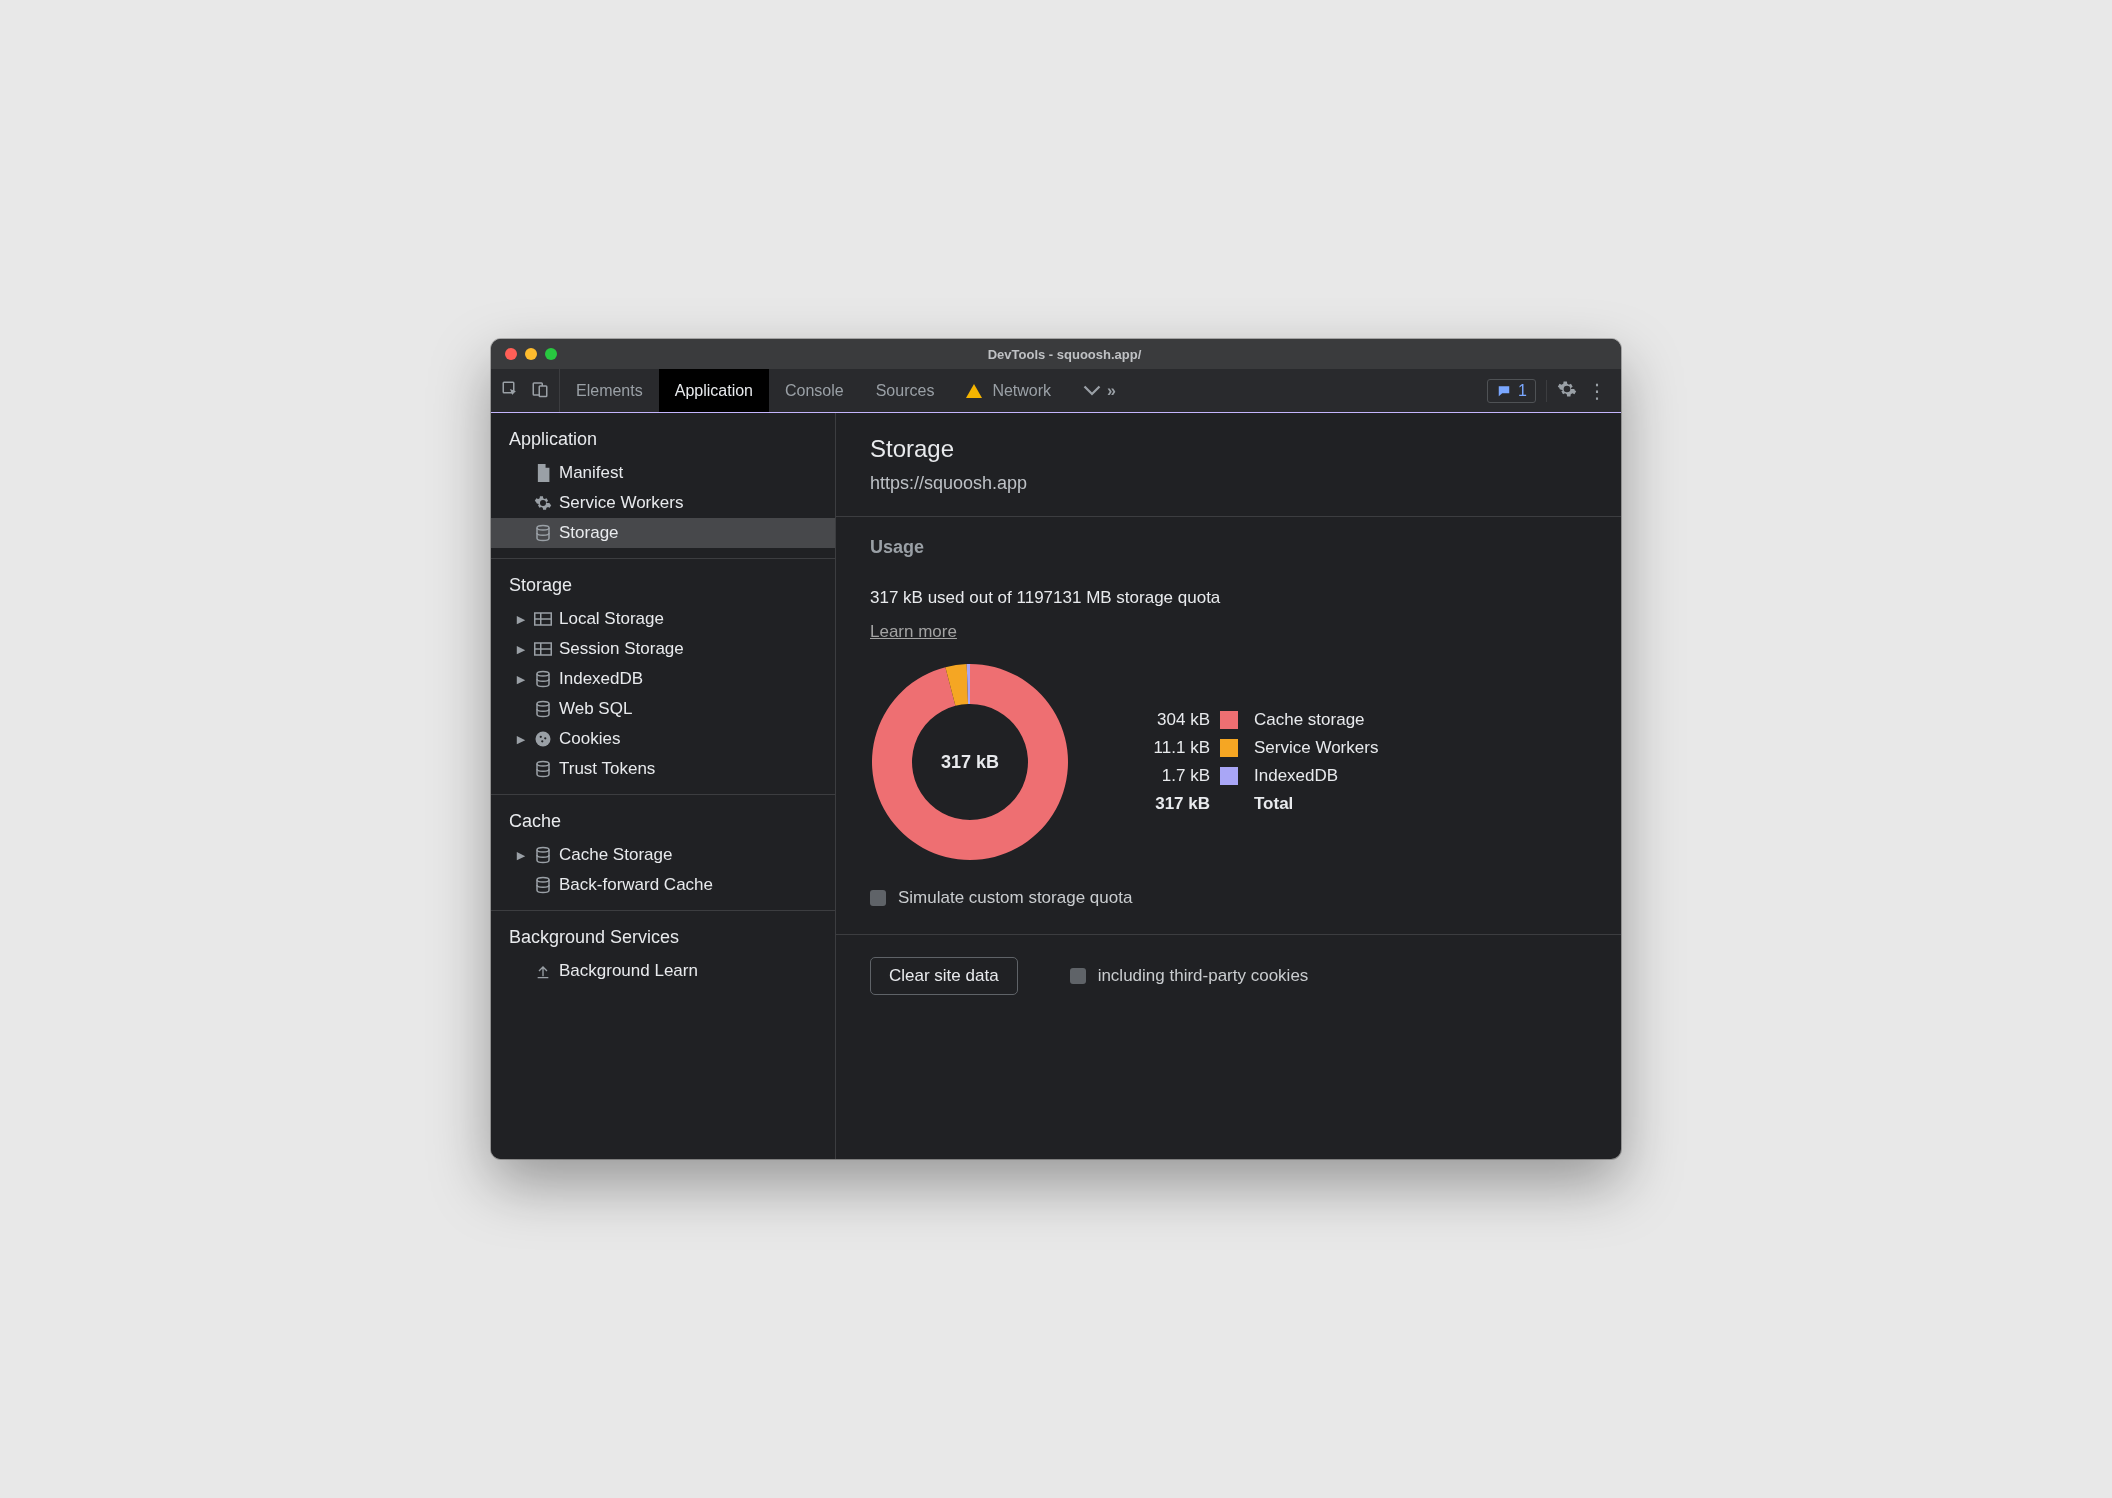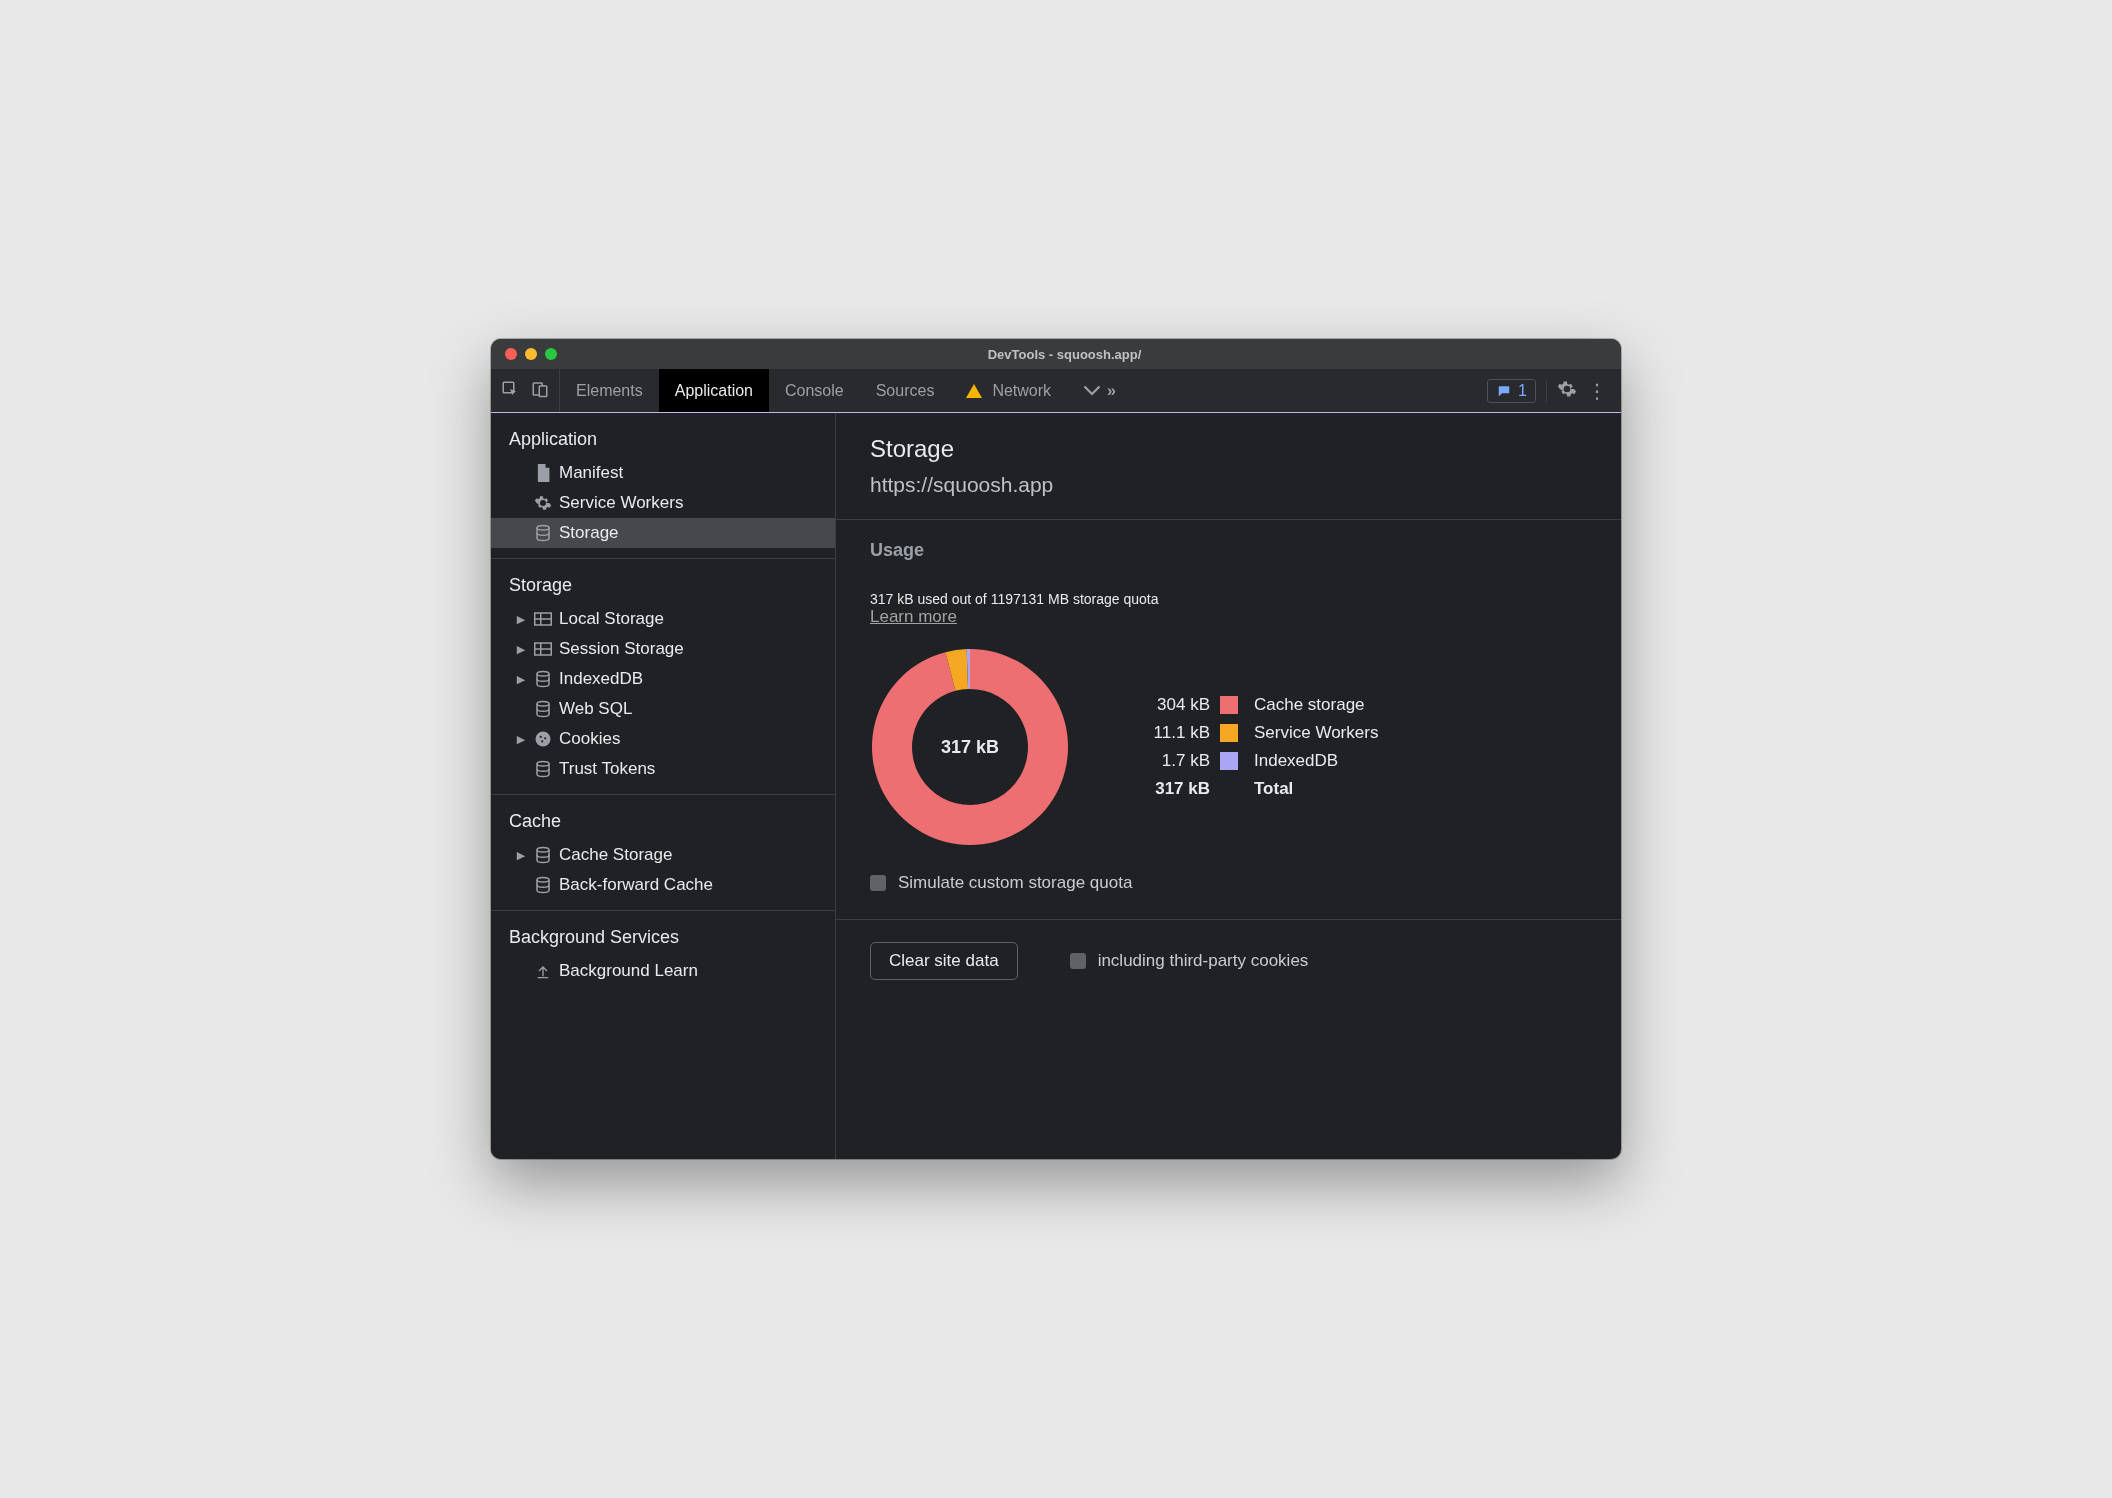--- a/index.html
+++ b/index.html
@@ -157,35 +157,36 @@
     padding: 22px 34px 22px 34px;
     border-bottom: 1px solid #3c3d40;
   }
   .main-head h1 {
     font-size: 24px;
     font-weight: 400;
     margin-bottom: 10px;
   }
   .main-head .url {
     color: #bdc1c6;
-    font-size: 21px;
+    font-size: 18px;
   }
   .usage-block {
     padding: 20px 34px 26px 34px;
     border-bottom: 1px solid #3c3d40;
   }
   .usage-block h2 {
     color: #9aa0a6;
     font-size: 18px;
     font-weight: 600;
     margin-bottom: 30px;
   }
   .usage-text {
     color: #e8eaed;
-    font-size: 14px;
+    font-size: 17px;
+    margin-bottom: 14px;
   }
   .learn-link {
     color: #a3a3a3;
     text-decoration: underline;
     font-size: 17px;
     cursor: pointer;
   }
   .chart-row {
     display: flex;
     align-items: center;

